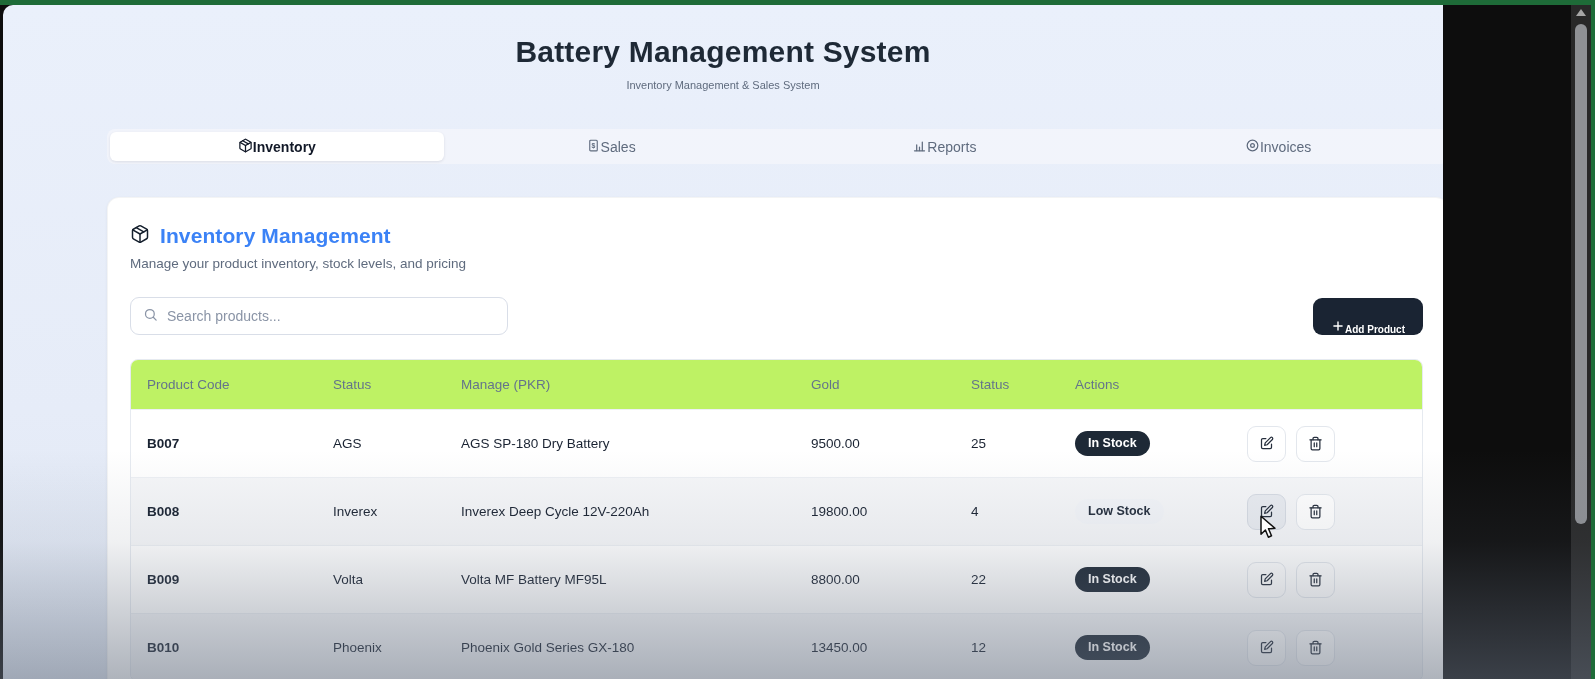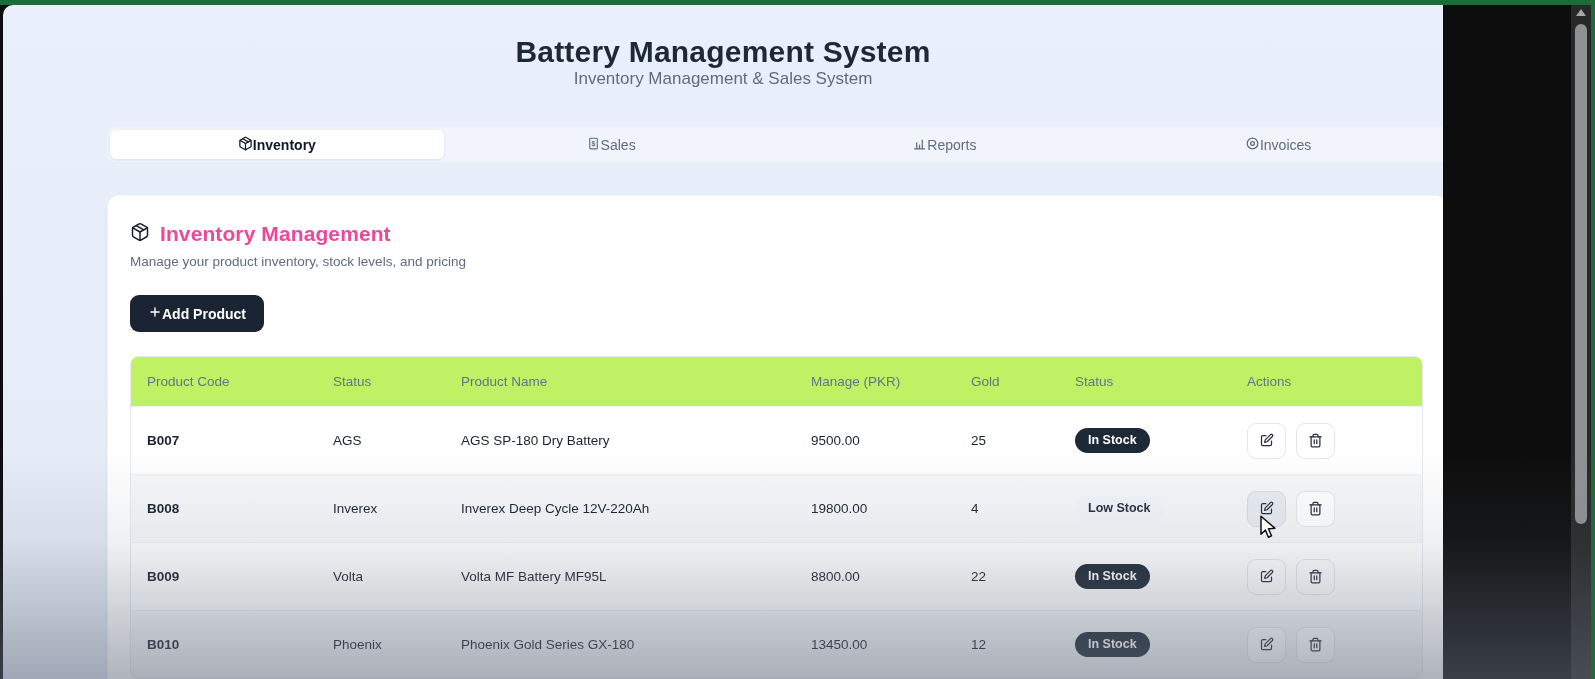--- a/index.html
+++ b/index.html
@@ -21,21 +21,21 @@
   .viewport {
     position:absolute; left:3px; top:5px; width:1440px; height:674px;
     background:linear-gradient(180deg,#eaf0fb 0%,#e6ecf8 60%,#e0e7f3 100%);
     border-top-left-radius:10px;
     overflow:hidden;
   }
 
   
   .app-header { text-align:center; padding-top:30px; }
   .app-title { font-size:30px; font-weight:700; color:#1e2936; letter-spacing:.2px; }
-  .app-subtitle { font-size:17px; color:#5f6b7e; }
+  .app-subtitle { margin-top:10px; font-size:11px; color:#5f6b7e; }
 
   
   .tabs {
     margin:38px auto 0 104px; width:1341px; height:35px;
     background:rgba(244,246,251,.75);
     border-radius:8px; display:flex; align-items:center; padding:3px;
   }
   .tab {
     flex:1; height:29px; display:flex; align-items:center; justify-content:center; 
     font-size:14px; color:#5f6b7e; border-radius:6px; cursor:pointer; font-weight:500;
@@ -46,39 +46,39 @@
   
   .card {
     margin:33px 0 0 104px; width:1341px; height:600px;
     background:#ffffff; border-radius:12px;
     border:1px solid rgba(20,30,50,.05);
     box-shadow:0 1px 3px rgba(16,24,40,.06);
     padding:26px 24px 0 22px;
   }
   .card-title-row { display:flex; align-items:center; gap:10px; }
   .card-title-row svg { width:20px; height:20px; }
-  .card-title { font-size:21px; font-weight:700; color:#ec4899; letter-spacing:.1px; }
+  .card-title { font-size:21px; font-weight:700; color:#3b82f6; letter-spacing:.1px; }
   .card-sub { margin-top:8px; font-size:13.5px; color:#5f6b7e; }
 
   .toolbar { margin-top:26px; display:flex; align-items:center; justify-content:space-between; }
   .search-box {
     width:378px; height:38px; background:#fff;
     border:1px solid #d9dee8; border-radius:9px;
     display:flex; align-items:center; padding:0 12px; gap:9px;
   }
   .search-box svg { width:15px; height:15px; color:#8a94a6; flex:none; }
   .search-box input {
     border:none; outline:none; flex:1; font-size:14px; color:#1e2936; background:transparent;
     font-family:"Liberation Sans","DejaVu Sans",sans-serif;
   }
   .search-box input::placeholder { color:#8a94a6; }
   .add-btn {
     height:37px; padding:0 18px; background:#1a2433; color:#fff;
-    border:none; border-radius:9px; font-size:14px; font-weight:700;
-    display:flex; align-items:center; cursor:pointer;
+    border:none; border-radius:9px; font-size:10px; font-weight:700;
+    display:flex; align-items:flex-end; cursor:pointer;
     font-family:"Liberation Sans","DejaVu Sans",sans-serif;
   }
   .add-btn svg { width:14px; height:14px; }
 
   
   .table { margin-top:24px; border:1px solid #e6eaf0; border-radius:8px; overflow:hidden; }
   .trow, .thead {
     display:grid;
     grid-template-columns:186px 128px 350px 160px 104px 172px 1fr;
     align-items:center; padding-left:16px;
@@ -170,36 +170,44 @@
             <path d="m3.3 7 8.7 5 8.7-5"></path>
             <path d="M12 22V12"></path>
             <path d="m7.5 4.27 9 5.15"></path>
           </svg>
       </span>
       <h2 class="card-title">Inventory Management</h2>
     </div>
     <p class="card-sub">Manage your product inventory, stock levels, and pricing</p>
 
     <div class="toolbar">
+      <div class="search-box">
+        <span>
+          <svg viewBox="0 0 24 24" fill="none" stroke="currentColor" stroke-width="2" stroke-linecap="round" width="15" height="15">
+              <circle cx="11" cy="11" r="7"></circle>
+              <line x1="16.5" y1="16.5" x2="21" y2="21"></line>
+            </svg>
+        </span>
+        <input type="text" placeholder="Search products..." style="">
+      </div>
       <button class="add-btn">
         <span>
           <svg viewBox="0 0 24 24" fill="none" stroke="currentColor" stroke-width="2.4" stroke-linecap="round" width="14" height="14">
               <line x1="12" y1="5" x2="12" y2="19"></line>
               <line x1="5" y1="12" x2="19" y2="12"></line>
             </svg>
         </span>
         <span>Add Product</span>
       </button>
     </div>
 
     <div class="table">
       <div class="thead">
         <div>Product Code</div>
         <div>Status</div>
-        <div>Product Name</div>
         <div>Manage (PKR)</div>
         <div>Gold</div>
         <div>Status</div>
         <div>Actions</div>
       </div>
 
       <div class="trow">
         <div class="cell-code">B007</div>
         <div>AGS</div>
         <div>AGS SP-180 Dry Battery</div>

